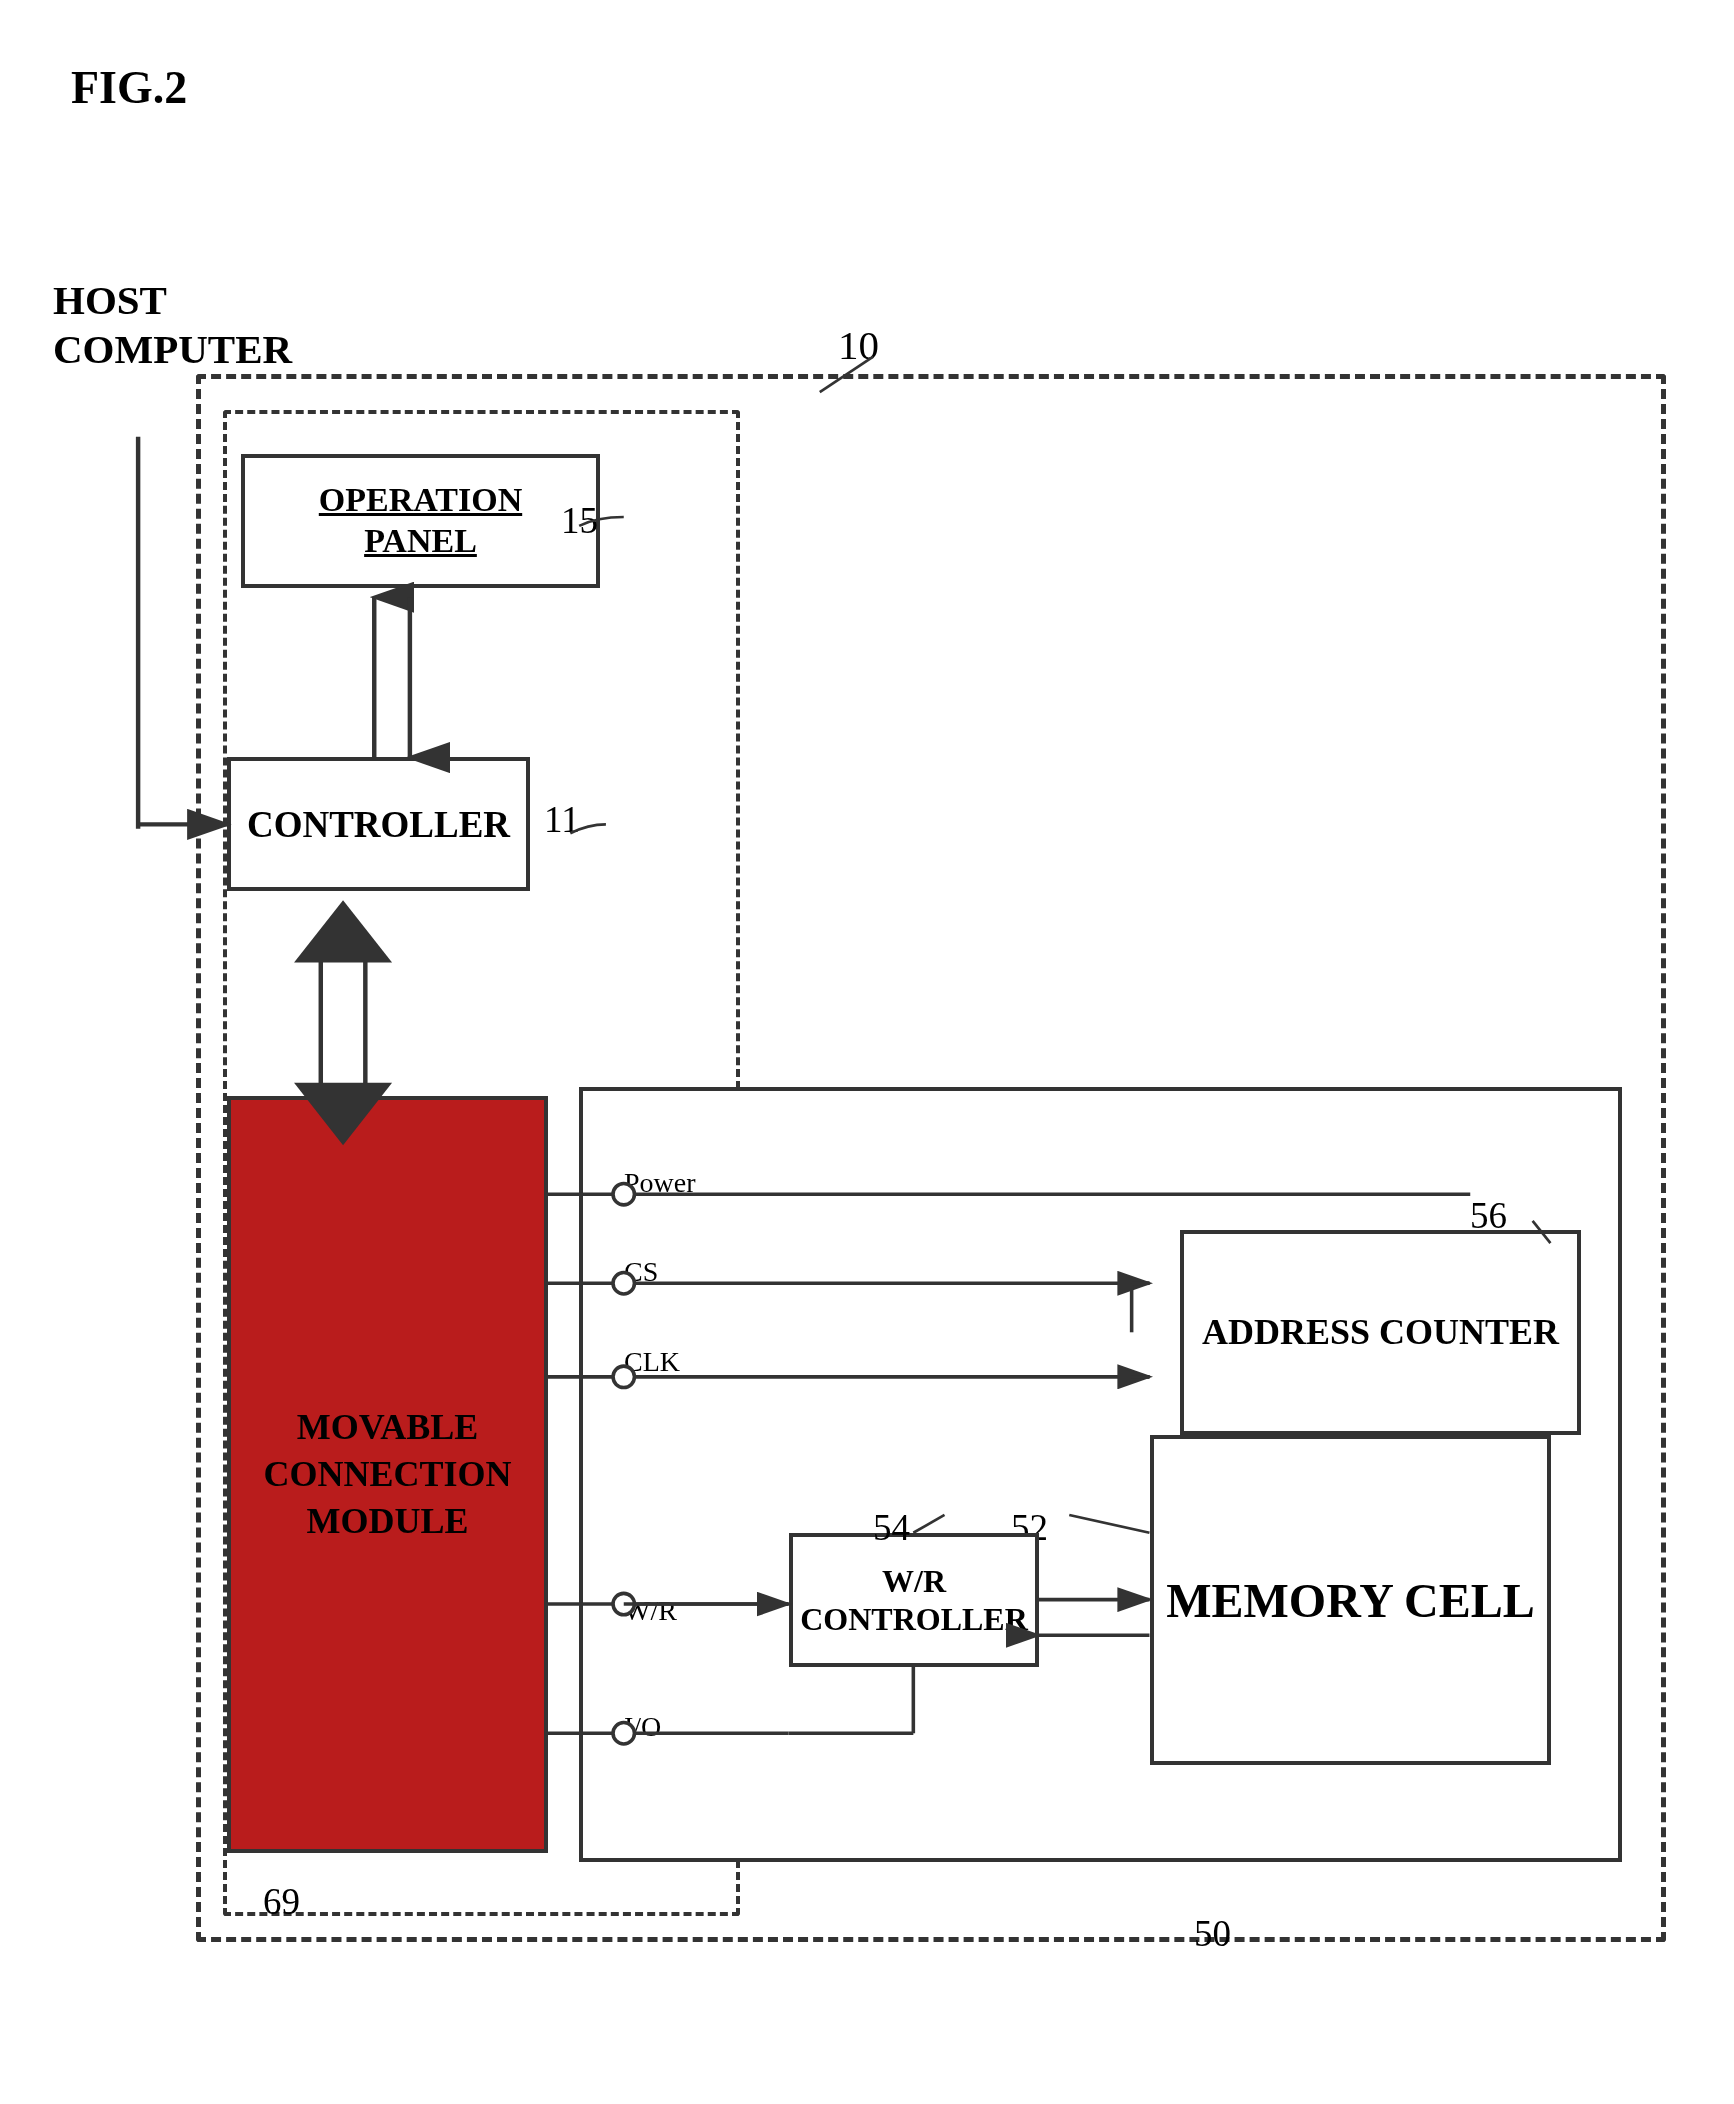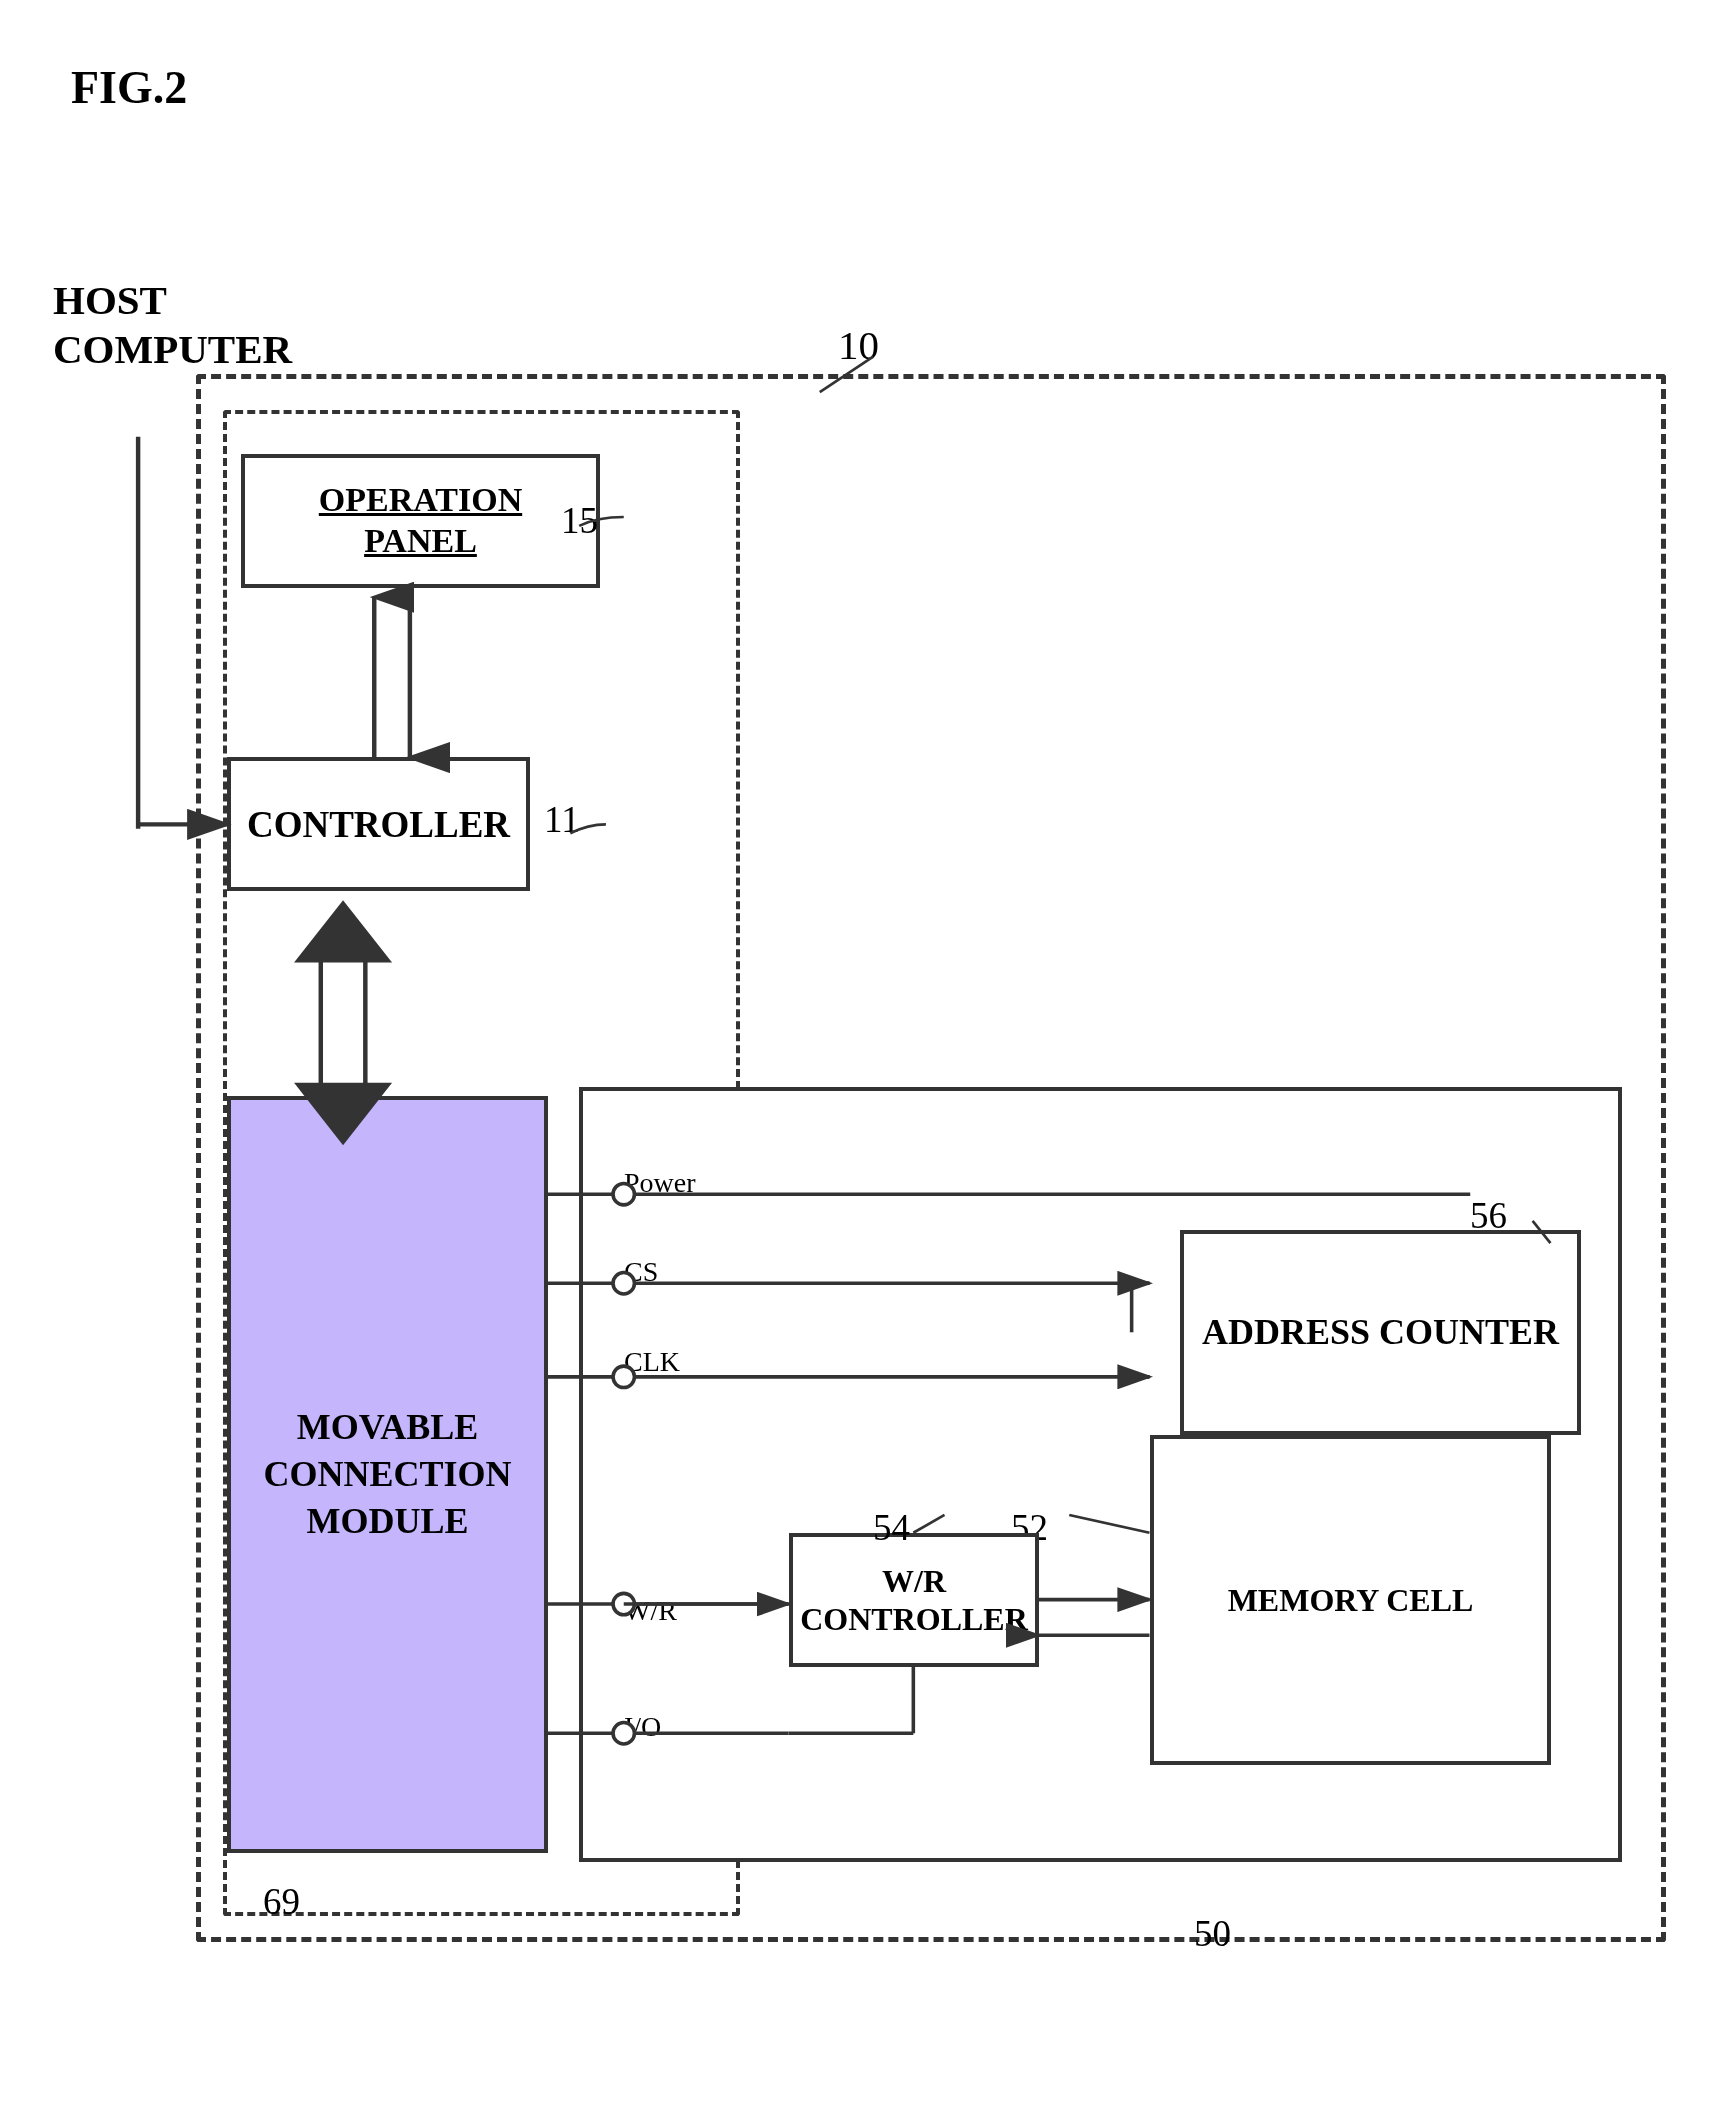--- a/index.html
+++ b/index.html
@@ -123,21 +123,21 @@
       width: 321px;
       height: 757px;
       border: 4.5px solid #333;
       display: flex;
       align-items: center;
       justify-content: center;
       text-align: center;
       font-size: 36px;
       font-weight: bold;
       line-height: 1.3;
-      background: #c4b5fd;
+      background: #b91c1c;
     }
 
     
     .label-69 {
       position: absolute;
       top: 1880px;
       left: 263px;
       font-size: 37px;
     }
 
@@ -199,21 +199,21 @@
     .memory-cell-box {
       position: absolute;
       top: 1435px;
       left: 1150px;
       width: 401px;
       height: 330px;
       border: 4.5px solid #333;
       display: flex;
       align-items: center;
       justify-content: center;
-      font-size: 32px;
+      font-size: 48px;
       font-weight: bold;
       background: #fff;
     }
 
     
     .divider-line {
       position: absolute;
       top: 1435px;
       left: 1150px;
       width: 401px;

